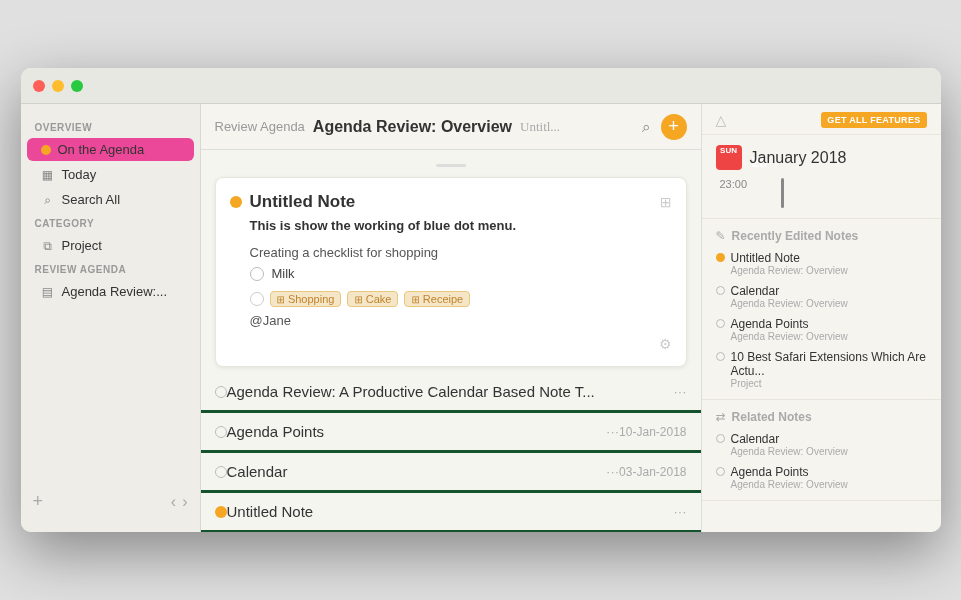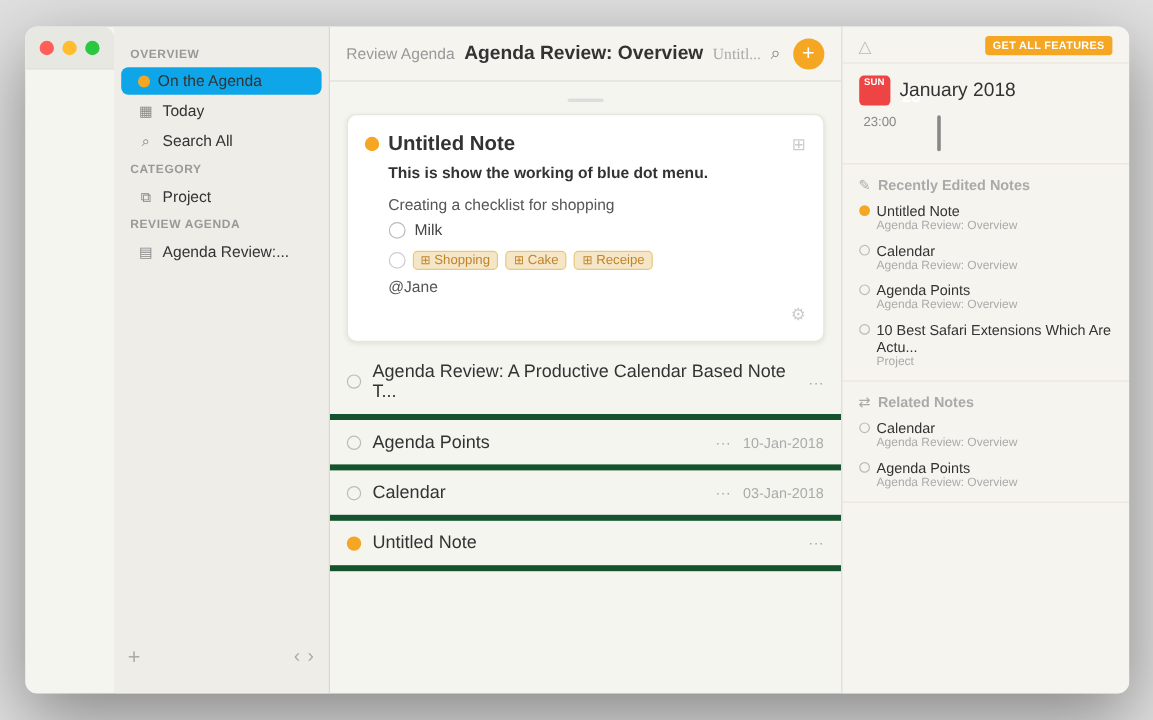--- a/index.html
+++ b/index.html
@@ -8,25 +8,26 @@
       background: #e0e0e0;
       display: flex;
       align-items: center;
       justify-content: center;
       width: 961px;
       height: 600px;
       overflow: hidden;
     }
     .app-window {
       width: 920px;
-      height: 556px;
+      height: 464px;
       background: #f5f5f0;
       border-radius: 10px;
       box-shadow: 0 20px 60px rgba(0,0,0,0.4);
       display: flex;
+      flex-direction: column;
       overflow: hidden;
     }
     .title-bar {
       background: #e8e8e3;
       height: 36px;
       display: flex;
       align-items: center;
       padding: 0 12px;
       border-radius: 10px 10px 0 0;
       border-bottom: 1px solid #d0d0cc;
@@ -75,21 +76,21 @@
       align-items: center;
       gap: 7px;
       padding: 4px 14px;
       border-radius: 6px;
       cursor: pointer;
       font-size: 13px;
       color: #333;
       margin: 1px 6px;
     }
     .sidebar-item.active {
-      background: #0ea5e9;
+      background: #ec4899;
     }
     .sidebar-dot {
       width: 10px;
       height: 10px;
       border-radius: 50%;
       flex-shrink: 0;
     }
     .dot-orange { background: #f5a623; }
     .sidebar-icon {
       font-size: 12px;
@@ -289,23 +290,22 @@
     .gear-icon {
       color: #ccc;
       font-size: 14px;
       cursor: pointer;
     }
     
     .note-list-item {
       display: flex;
       align-items: center;
       padding: 10px 14px;
-      border-bottom: 5px solid #14532d;
-      cursor: pointer;
-      gap: 10px;
+      border-bottom: 3px solid #14532d;
+      cursor: pointer;
     }
     .list-dot-outline {
       width: 12px;
       height: 12px;
       border-radius: 50%;
       border: 1.5px solid #bbb;
       flex-shrink: 0;
     }
     .list-dot-orange {
       width: 12px;

